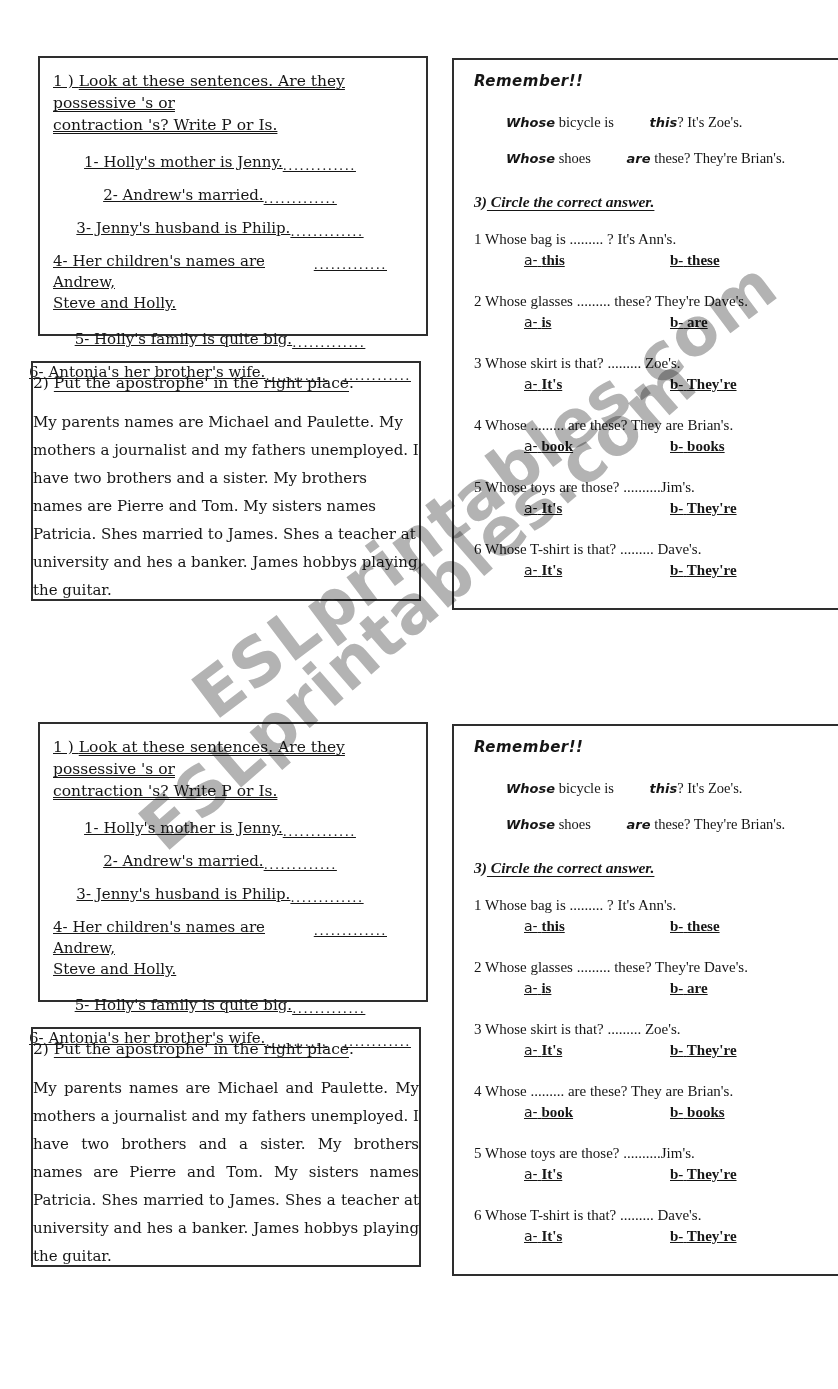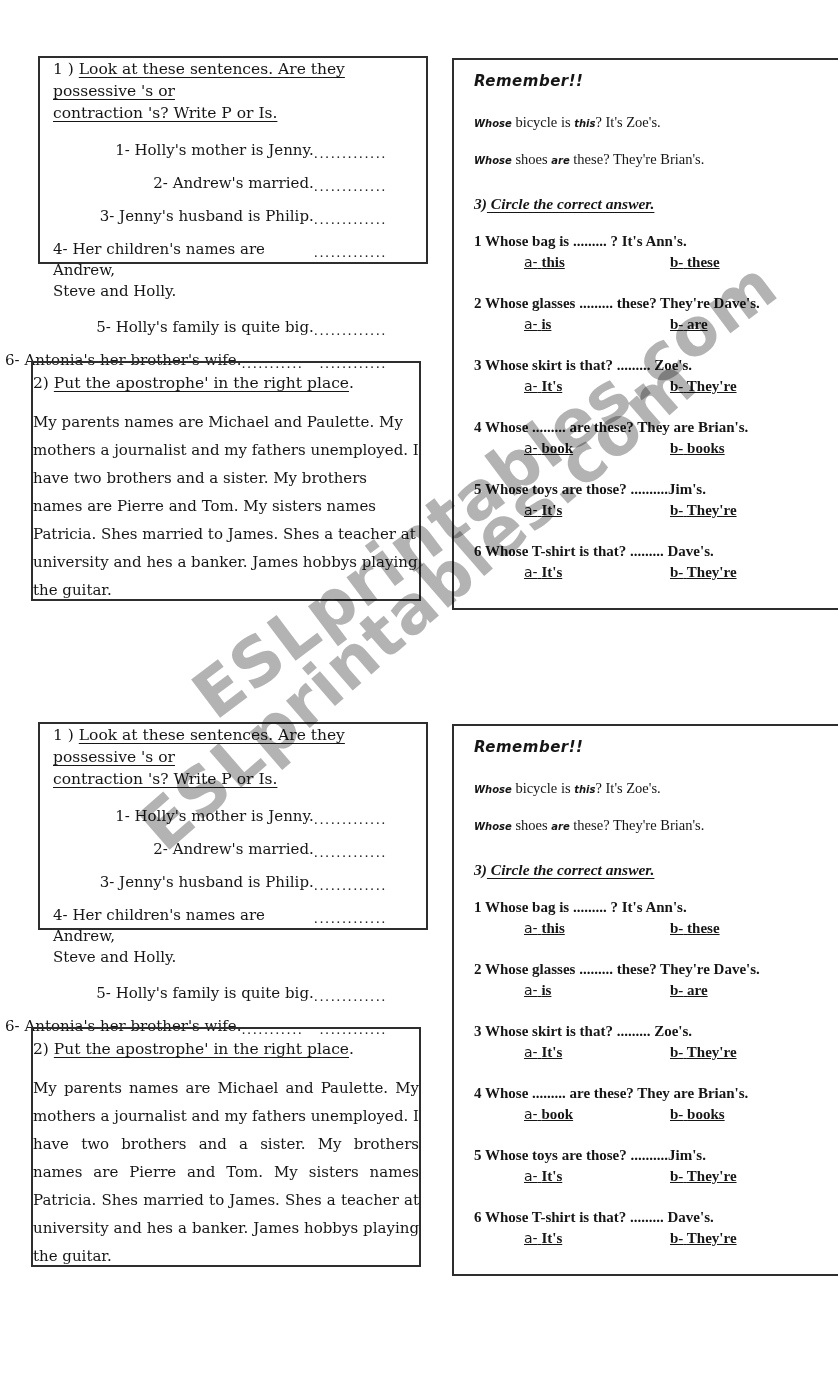--- a/index.html
+++ b/index.html
@@ -11,50 +11,50 @@
   .watermark{position:absolute;font-family:"DejaVu Sans",sans-serif;font-weight:700;
        font-size:66px;letter-spacing:1px;color:#b3b3b3;white-space:nowrap;
        mix-blend-mode:multiply;pointer-events:none;z-index:6;}
   .wm1{left:485px;top:490px;transform:translate(-50%,-50%) rotate(-37deg);}
   .wm2{left:418px;top:604px;transform:translate(-50%,-50%) rotate(-41deg);}
 
   .half{position:absolute;left:0;width:838px;height:695px;}
   .h1{top:0;} .h2{top:666px;}
 
   .box{position:absolute;border:2px solid #2e2e2e;box-sizing:border-box;background:transparent;}
-  .box-ex1{left:38px;top:56px;width:390px;height:208px;padding:0 13px;}
+  .box-ex1{left:38px;top:56px;width:390px;height:280px;padding:12px 13px;text-decoration:underline;}
   .box-ex2{left:31px;top:361px;width:390px;height:240px;padding:8px 0;}
   .box-ex3{left:452px;top:58px;width:406px;height:552px;padding:12px 20px;}
 
   .u{text-decoration:underline;text-underline-offset:3px;}
 
   
   .ex1-heading{font-size:15.5px;line-height:22px;margin-bottom:16px;}
-  .ex1-row{display:flex;justify-content:flex-end;align-items:flex-start;
+  .ex1-row{display:flex;justify-content:center;align-items:flex-start;
        padding-right:26px;margin-bottom:9px;font-size:15px;line-height:21px;}
   .ex1-row .txt{white-space:nowrap;}
   .ex1-row .txt2{white-space:normal;}
   .row4{margin-bottom:15px;}
   .blank{font-size:13px;letter-spacing:1.5px;color:#222;padding-top:3px;white-space:nowrap;}
   .blank-pair{display:flex;gap:16px;}
 
   
   .ex2-heading{font-size:15.5px;line-height:24px;margin-bottom:13px;white-space:nowrap;}
   .ex2-para{font-size:15px;line-height:28px;}
   .justified{text-align:justify;}
 
   
   .box-ex3{font-family:"Liberation Serif",serif;}
   .comic{font-family:"DejaVu Sans",sans-serif;font-weight:700;font-style:italic;}
   .rem-title{font-size:15px;margin-bottom:22px;letter-spacing:.5px;}
   .rem-ex{font-size:14.5px;line-height:21px;margin-bottom:15px;white-space:nowrap;}
-  .rem-ex .comic{font-size:10px;}
+  .rem-ex .comic{font-size:13px;margin-left:32px;}
   .ex3-heading{font-size:15.5px;font-weight:700;margin-top:24px;margin-bottom:18px;white-space:nowrap;font-style:italic;}
   .q{margin-bottom:20px;}
-  .q-line{font-size:15px;font-weight:700;line-height:21px;white-space:nowrap;}
+  .q-line{font-size:15px;font-weight:400;line-height:21px;white-space:nowrap;}
   .opts{display:flex;padding-left:50px;font-size:15px;line-height:21px;text-decoration:underline;}
   .opt-a{min-width:146px;}
   .ab{font-family:"DejaVu Sans",sans-serif;font-weight:400;font-size:14px;}
   .opts b{font-weight:700;}
 </style>
 </head>
 <body>
 
 <div class="page">
 

